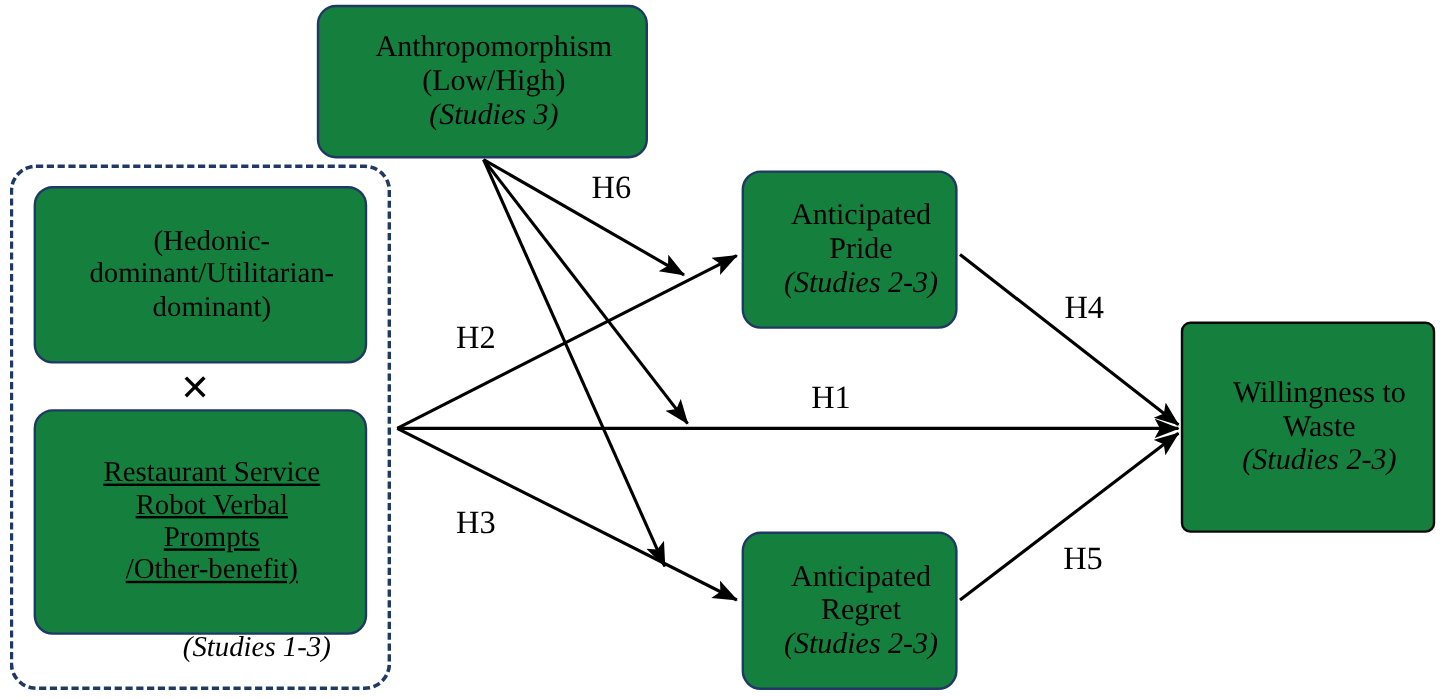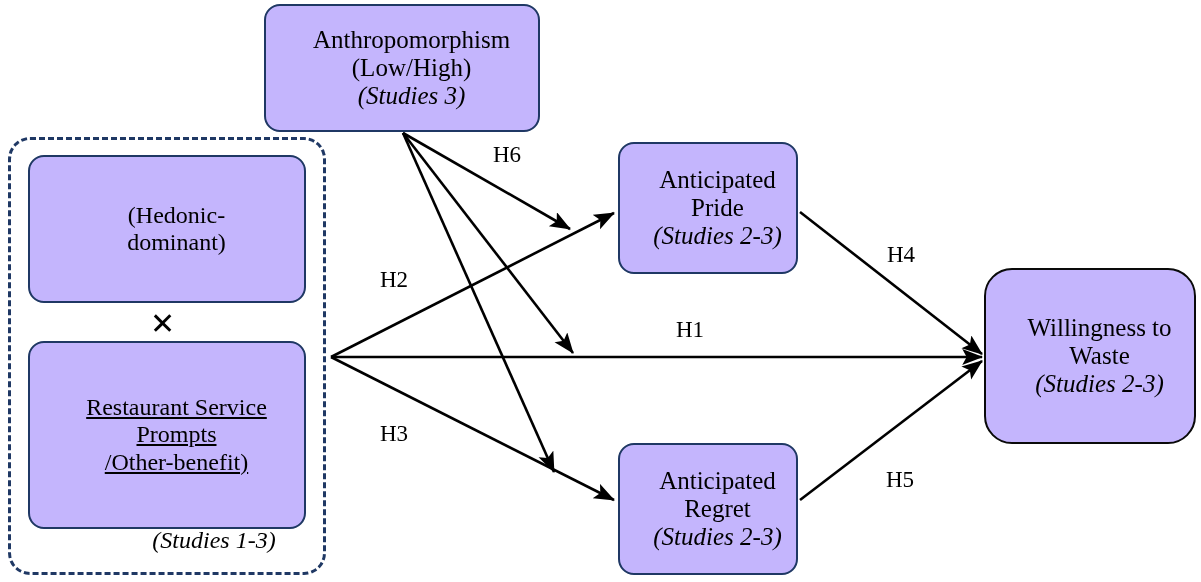--- a/index.html
+++ b/index.html
@@ -24,47 +24,47 @@
     pointer-events: none;
   }
   .node {
     position: absolute;
     box-sizing: border-box;
     display: flex;
     flex-direction: column;
     align-items: center;
     justify-content: center;
     text-align: center;
-    background: #c4b5fd;
+    background: #15803d;
     color: #000000;
     line-height: 1.13;
     padding-left: 19px;
   }
   .node .line { display: block; white-space: nowrap; }
   .node .studies { font-style: italic; display: block; white-space: nowrap; }
 
   .box-navy {
     border: 2.2px solid #1F3864;
     border-radius: 16px;
   }
   .box-black {
     border: 2.6px solid #0a0a0a;
-    border-radius: 28px;
+    border-radius: 8px;
   }
   .dashed-group {
     position: absolute;
     box-sizing: border-box;
     border: 3px dashed #1F3864;
     border-radius: 22px;
     background: transparent;
   }
   .hlabel {
     position: absolute;
     color: #000000;
-    font-size: 23px;
+    font-size: 27px;
     line-height: 1;
     white-space: nowrap;
   }
   .times-op {
     position: absolute;
     font-family: "Liberation Sans", "DejaVu Sans", sans-serif;
     font-weight: bold;
     color: #000000;
     line-height: 1;
     white-space: nowrap;
@@ -85,21 +85,21 @@
   #node-regret           { left: 618px; top: 443px; width: 180px; height: 132px; font-size: 25px; }
   #node-willingness      { left: 984px; top: 268px; width: 212px; height: 176px; font-size: 25px; }
   #group-treatment       { left: 8px;   top: 137px; width: 318px; height: 438px; }
   #group-caption-studies { left: 8px;   top: 527px; width: 318px; font-size: 24px; margin-left: 47px; }
   #times-symbol          { left: 150px; top: 309px; font-size: 30px; }
 
   #label-h1 { left: 676px; top: 318px; }
   #label-h2 { left: 380px; top: 268px; }
   #label-h3 { left: 380px; top: 422px; }
   #label-h4 { left: 887px; top: 243px; }
-  #label-h5 { left: 886px; top: 468px; font-family: Liberation Serif, serif; }
+  #label-h5 { left: 886px; top: 452px; font-family: Liberation Serif, serif; }
   #label-h6 { left: 493px; top: 143px; }
 </style>
 </head>
 <body>
 
 <div id="canvas">
 
   <svg id="wires" viewBox="0 0 1201 582" width="1201" height="582" aria-hidden="true">
     <defs>
       <marker id="arrowhead" markerWidth="9" markerHeight="9" refX="7.6" refY="3.1" orient="auto" markerUnits="strokeWidth">
@@ -130,27 +130,29 @@
   <div class="dashed-group" id="group-treatment"></div>
 
   <div class="node box-navy" id="node-anthropomorphism">
     <span class="line">Anthropomorphism</span>
     <span class="line">(Low/High)</span>
     <span class="studies">(Studies 3)</span>
   </div>
 
   <div class="node box-navy" id="node-service-context">
     <span class="line">(Hedonic-</span>
+    <span class="line">dominant/Utilitarian-</span>
     <span class="line">dominant)</span>
   </div>
 
   <div class="times-op" id="times-symbol">✕</div>
 
   <div class="node box-navy" id="node-robot-prompts">
     <span class="line">Restaurant Service</span>
+    <span class="line">Robot Verbal</span>
     <span class="line">Prompts</span>
     <span class="line">/Other-benefit)</span>
   </div>
 
   <div class="group-caption" id="group-caption-studies">(Studies 1-3)</div>
 
   <div class="node box-navy" id="node-pride">
     <span class="line">Anticipated</span>
     <span class="line">Pride</span>
     <span class="studies">(Studies 2-3)</span>

